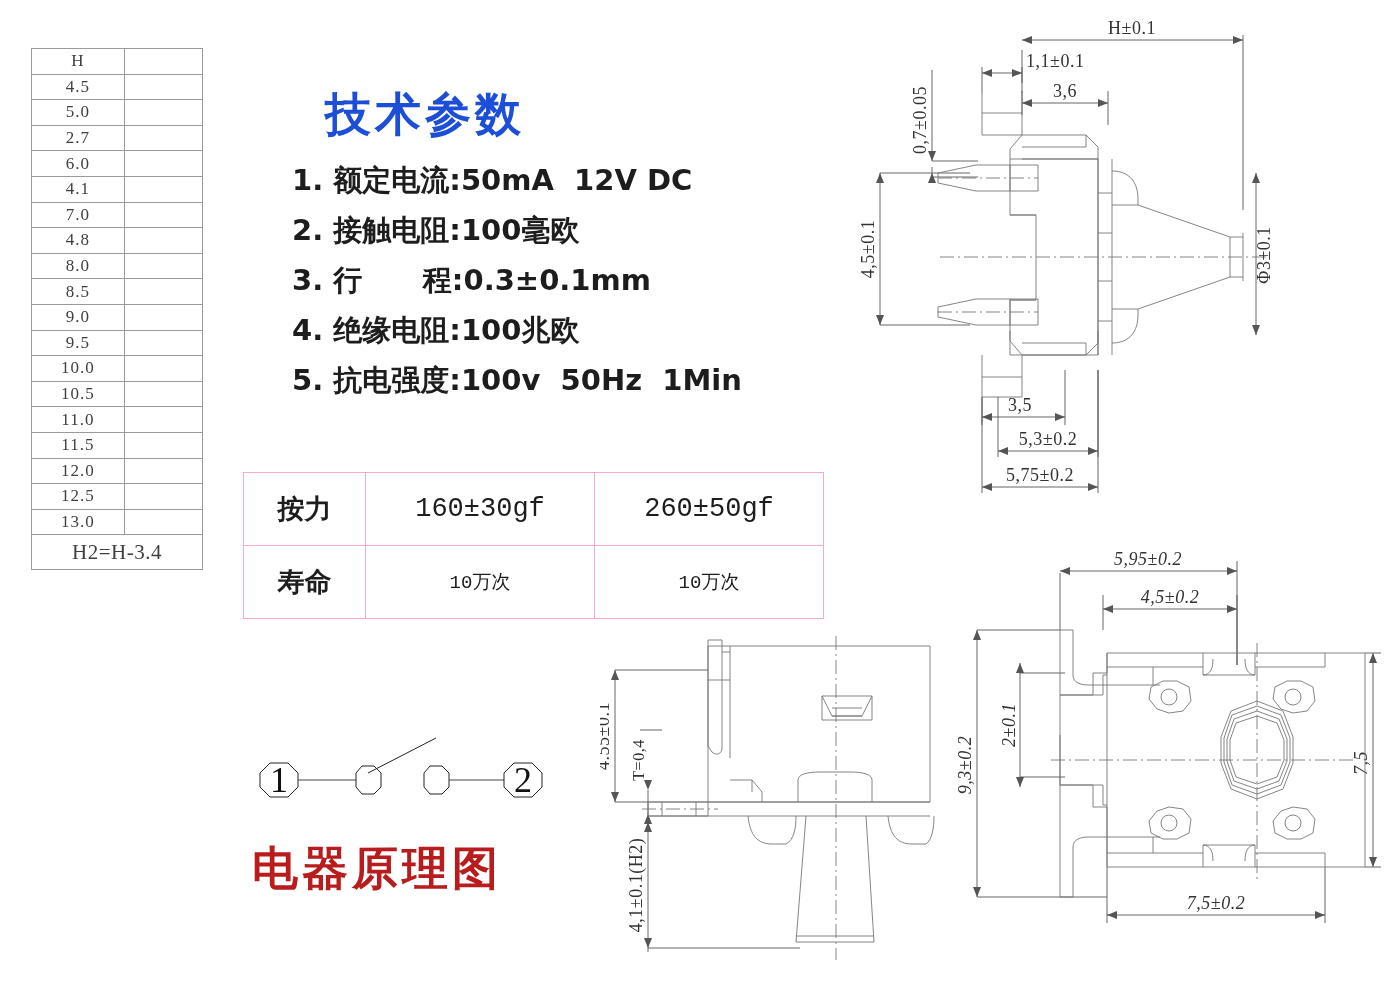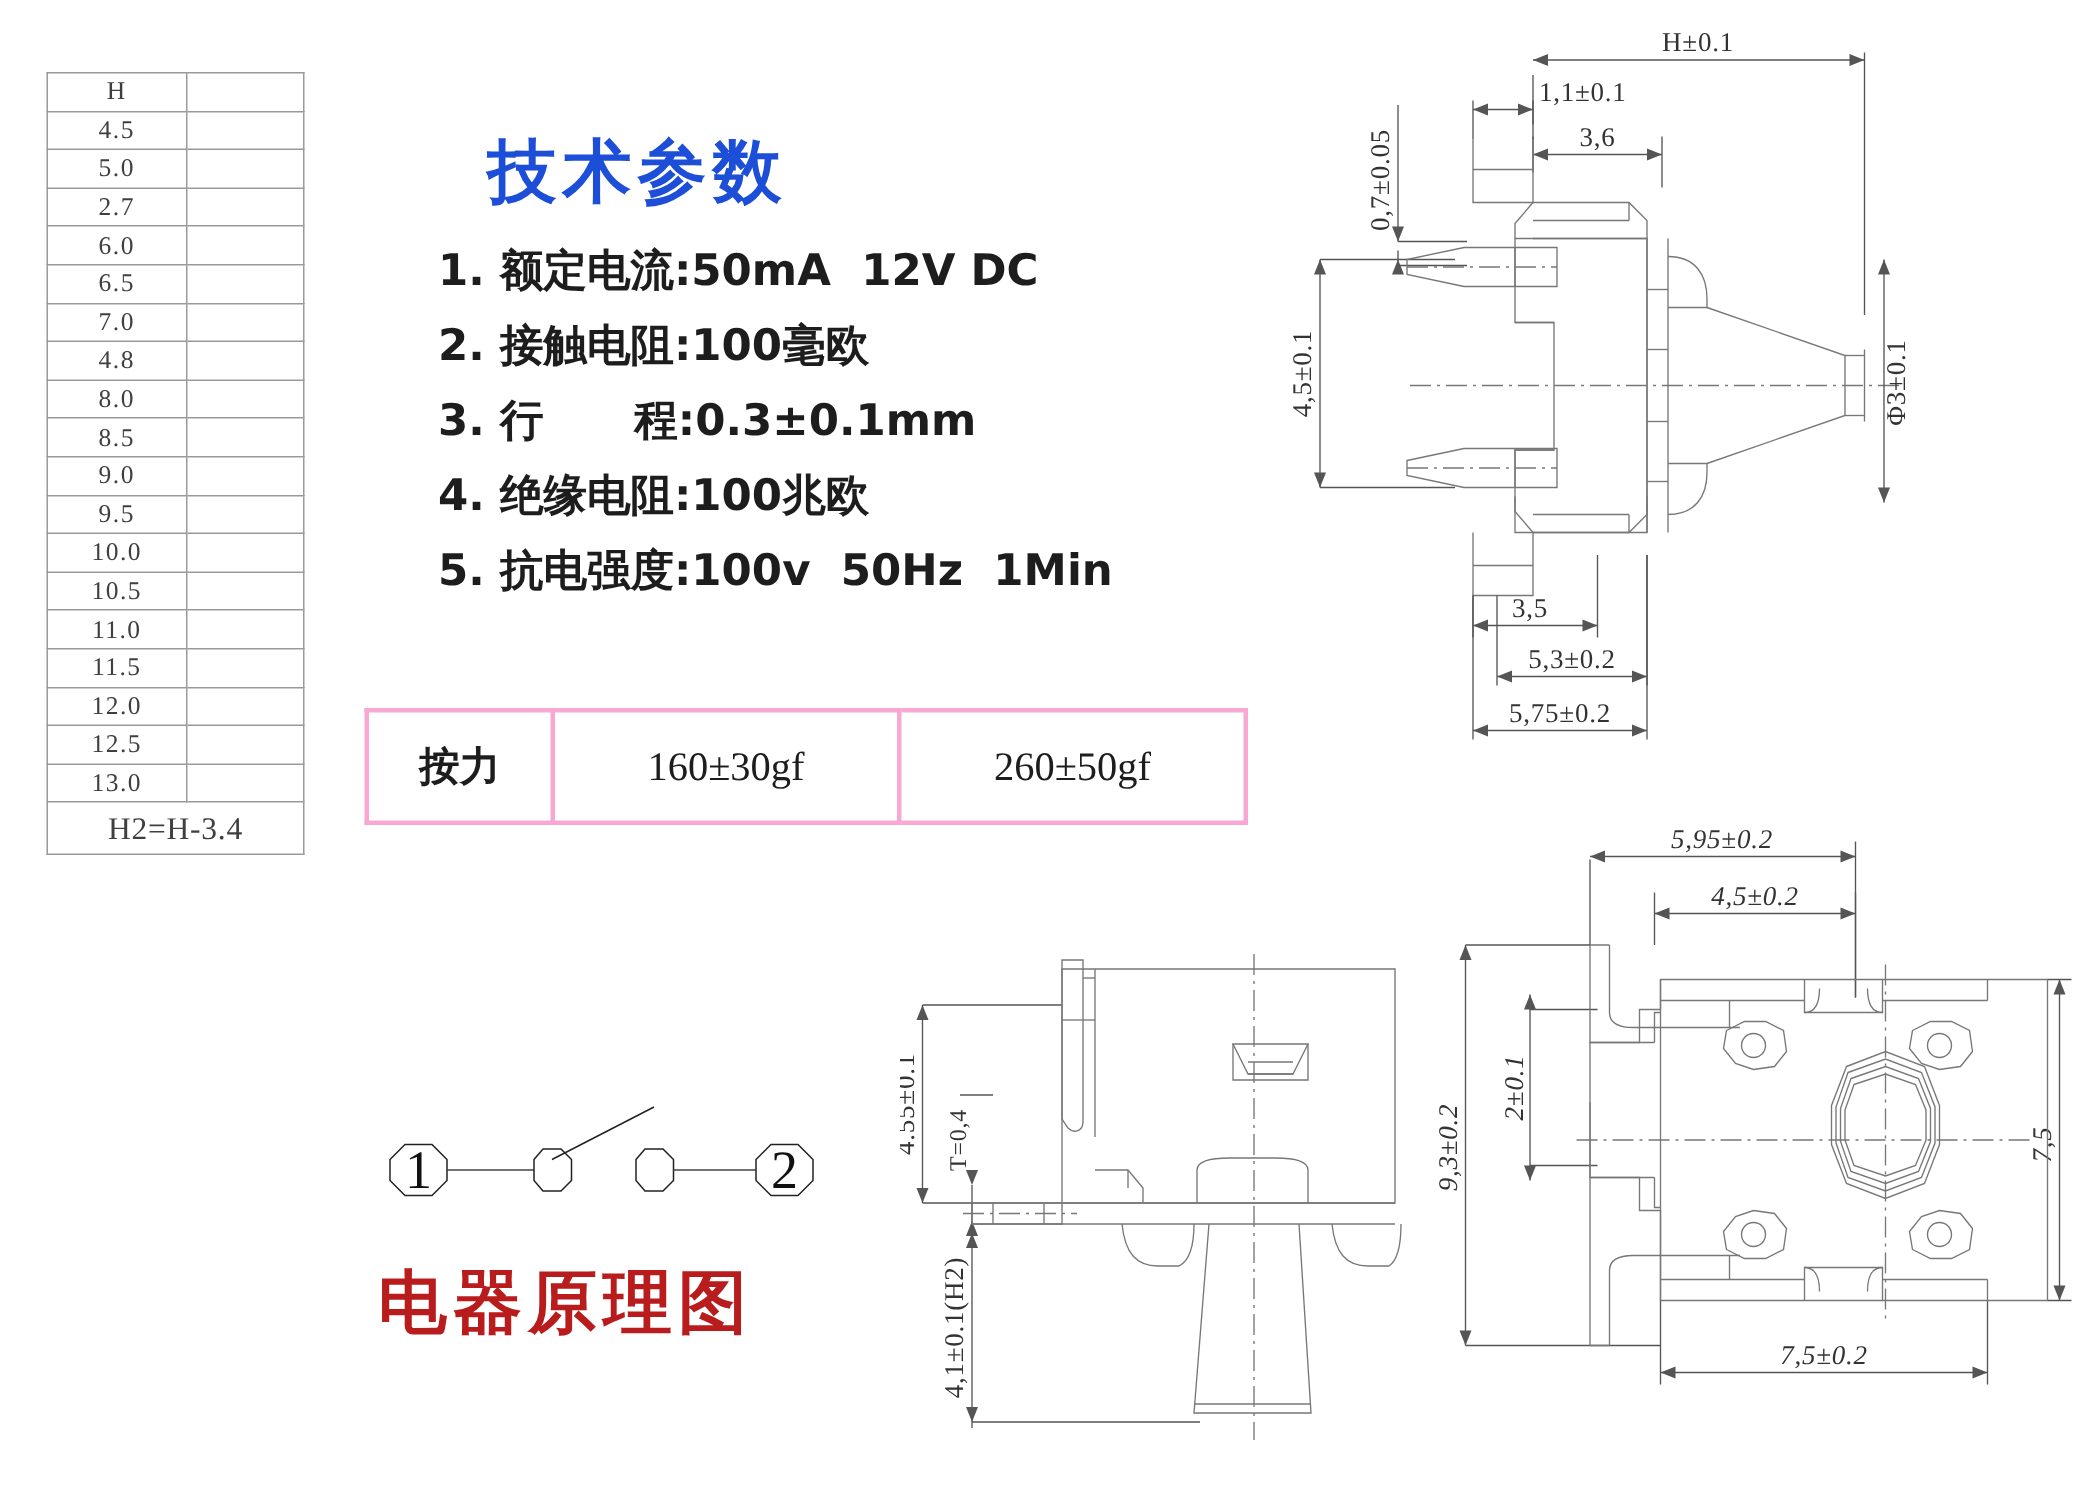--- a/index.html
+++ b/index.html
@@ -34,22 +34,22 @@
   #tech-list{left:276px;top:155px;width:600px;}
   .tech-line{
     font-family:"DejaVu Sans", sans-serif;
     font-weight:bold;font-size:29px;color:#1d1d1d;
     line-height:50px;white-space:pre;margin-left:16px;
   }
 
   
   #force-table{left:243px;top:472px;border-collapse:collapse;}
   #force-table td{
-    border:3px solid #f9a8d4;
-    font-family:Liberation Serif, serif;
+    border:1px solid #f9a8d4;
+    font-family:Liberation Mono, monospace;
     text-align:center;vertical-align:middle;
     color:#1d1d1d;padding:0;
   }
   #force-table td.lbl{width:121px;height:72px;font-size:27px;font-weight:bold;}
   #force-table td.val{width:228px;font-size:27px;}
   #force-table td.small{font-size:19px;}
 
   
   #circuit{left:250px;top:735px;}
   #circuit-caption{
@@ -88,21 +88,21 @@
       </tr>
       <tr>
         <td class="c-left">2.7</td>
         <td class="c-right"></td>
       </tr>
       <tr>
         <td class="c-left">6.0</td>
         <td class="c-right"></td>
       </tr>
       <tr>
-        <td class="c-left">6.5</td>
+        <td class="c-left">4.1</td>
         <td class="c-right"></td>
       </tr>
       <tr>
         <td class="c-left">7.0</td>
         <td class="c-right"></td>
       </tr>
       <tr>
         <td class="c-left">4.8</td>
         <td class="c-right"></td>
       </tr>
@@ -164,20 +164,25 @@
     <div class="tech-line">4. 绝缘电阻:100兆欧</div>
     <div class="tech-line">5. 抗电强度:100v  50Hz  1Min</div>
   </div>
 
 <table class="abs" id="force-table">
   <tbody id="force-table-body">
       <tr>
         <td class="lbl">按力</td>
         <td class="val">160±30gf</td>
         <td class="val">260±50gf</td>
+      </tr>
+      <tr>
+        <td class="lbl">寿命</td>
+        <td class="val small">10万次</td>
+        <td class="val small">10万次</td>
       </tr>
     </tbody>
 </table>
 
 <div class="abs" id="circuit">
   <svg width="320" height="90" viewBox="0 0 320 90" class="draw">
 
     <polygon points="10,38 20,28 38,28 48,38 48,52 38,62 20,62 10,52" stroke="#222" fill="none"></polygon>
     <text x="29" y="57" text-anchor="middle" style="font-family:'Liberation Serif',serif;font-size:36px;fill:#111;stroke:none;">1</text>
 

